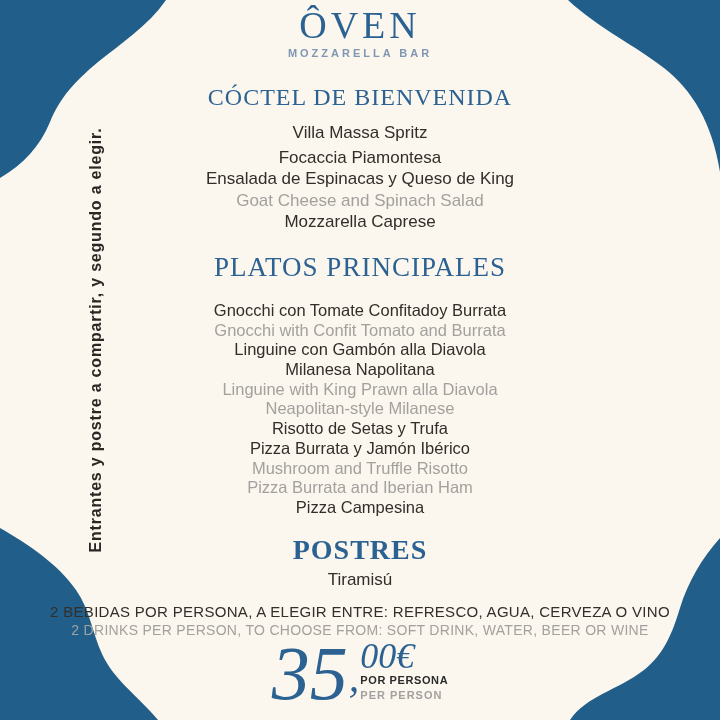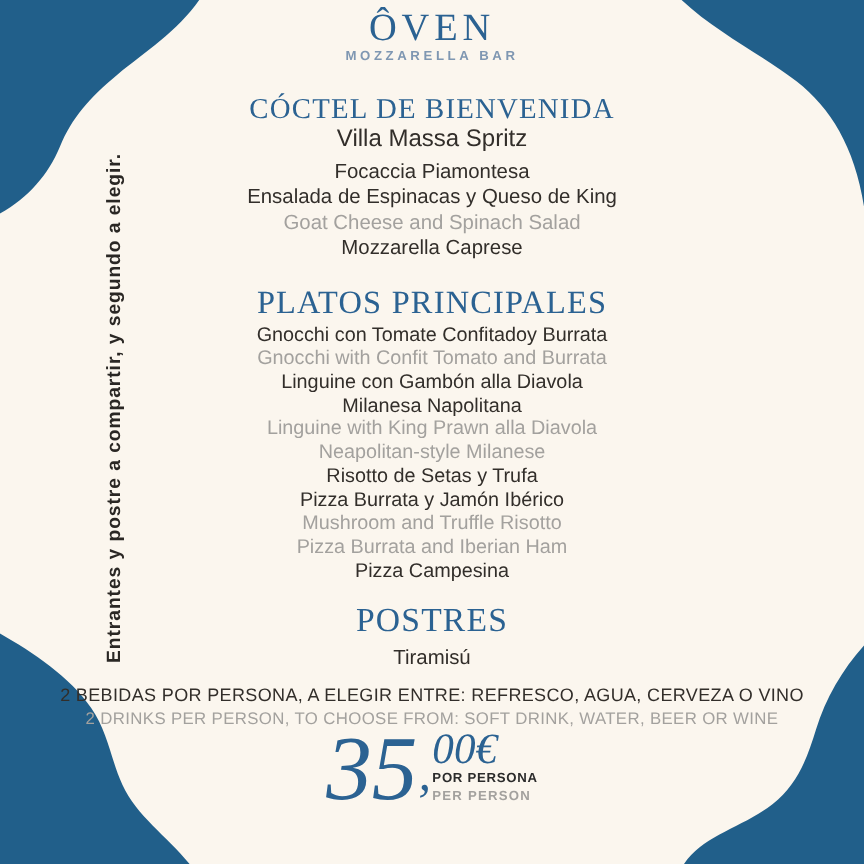--- a/index.html
+++ b/index.html
@@ -7,33 +7,33 @@
     --dark:#322E2A; --gray:#A3A19E; --subtitle:#7F97B2;
   }
   *{margin:0;padding:0;box-sizing:border-box;}
   html,body{width:720px;height:720px;}
   body{font-family:"Liberation Sans", sans-serif;background:var(--bg);}
   .page{position:relative;width:720px;height:720px;overflow:hidden;background:var(--bg);}
   .blobs{position:absolute;inset:0;width:720px;height:720px;display:block;}
   .blobs path{fill:var(--blob);}
   .content{position:relative;z-index:2;width:620px;margin:0 auto;text-align:center;}
   .serif{font-family:"Liberation Serif", serif;color:var(--heading);font-weight:normal;}
-  .brand-title{font-size:32px;line-height:1.05;letter-spacing:4px;margin-top:6px;}
+  .brand-title{font-size:38px;line-height:1.05;letter-spacing:4px;margin-top:6px;}
   .brand-subtitle{font-size:11px;letter-spacing:3px;color:var(--subtitle);margin-top:1px;font-weight:bold;}
   .welcome-heading{font-size:24px;letter-spacing:1px;margin-top:25px;}
-  .welcome-item{font-size:20px;color:var(--dark);margin-top:0;}
+  .welcome-item{font-size:17px;color:var(--dark);margin-top:12px;}
   .entrantes-heading{font-size:33px;letter-spacing:1px;margin-top:11px;}
   .entrantes-items{margin-top:4px;}
   .entrantes-items .menu-item{font-size:17px;line-height:21.5px;}
   .platos-heading{font-size:27px;letter-spacing:1px;margin-top:19px;}
-  .platos-items{margin-top:2px;}
+  .platos-items{margin-top:18px;}
   .platos-items .menu-item{font-size:16.5px;line-height:19.7px;}
   .menu-item.is-primary{color:var(--dark);text-align:center;}
   .menu-item.is-translation{color:var(--gray);}
-  .postres-heading{font-size:28px;letter-spacing:1px;margin-top:16px;}
+  .postres-heading{font-size:28px;letter-spacing:1px;margin-top:16px;font-weight:bold;}
   .postres-items{margin-top:3px;}
   .postres-items .menu-item{font-size:17px;line-height:21px;}
   .drinks{margin-top:12px;}
   .drinks-es{font-size:15px;letter-spacing:0.3px;color:var(--dark);line-height:19px;white-space:nowrap;}
   .drinks-en{font-size:14px;letter-spacing:0.3px;color:var(--gray);line-height:19px;white-space:nowrap;}
   .price{display:flex;justify-content:center;align-items:flex-start;margin-top:2px;}
   .price-amount{font-family:"Liberation Serif", serif;font-style:italic;color:var(--heading);font-size:76px;line-height:0.82;}
   .price-comma{font-family:"Liberation Serif", serif;font-style:italic;color:var(--heading);font-size:42px;line-height:1;margin:14px 1px 0 1px;}
   .price-side{display:flex;flex-direction:column;align-items:flex-start;margin-top:0;}
   .price-cents{font-family:"Liberation Serif", serif;font-style:italic;color:var(--heading);font-size:36px;line-height:0.8;}

